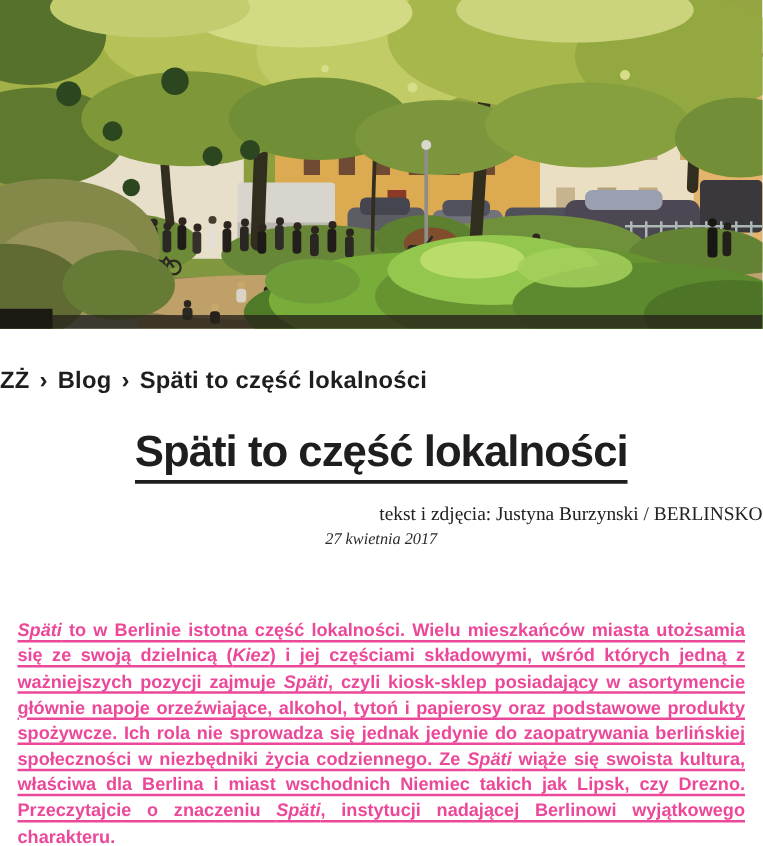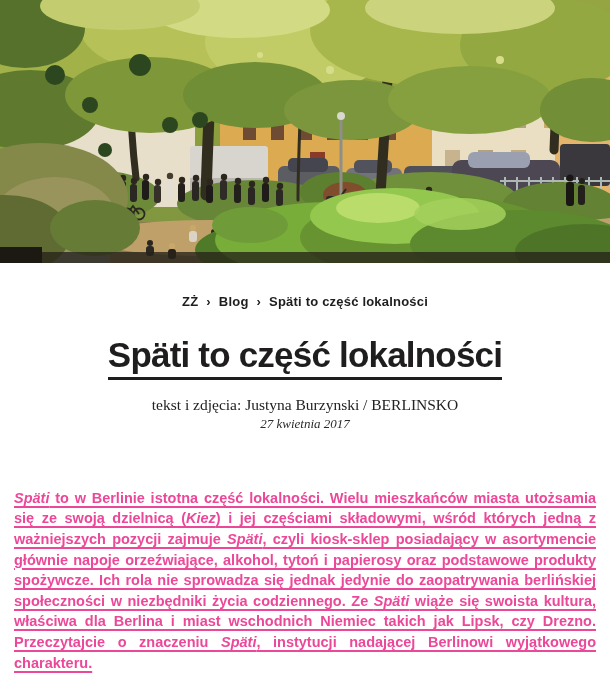--- a/index.html
+++ b/index.html
@@ -12,22 +12,21 @@
     color: #1f1d1d;
     overflow: hidden;
   }
   .hero {
     width: 610px;
     height: 263px;
     display: block;
   }
   .breadcrumb {
     margin-top: 31px;
-    text-align: center;
-    font-size: 13px;
+    font-size: 19px;
     font-weight: 700;
     letter-spacing: 0.2px;
     color: #1f1d1d;
     white-space: nowrap;
   }
   .breadcrumb a {
     color: inherit;
     text-decoration: none;
     cursor: pointer;
   }
@@ -46,21 +45,21 @@
     color: #1f1d1d;
     text-decoration: none;
     display: inline-block;
     line-height: 1.05;
     padding-bottom: 3px;
     border-bottom: 3px solid #1f1d1d;
     cursor: pointer;
   }
   .byline {
     margin-top: 16px;
-    text-align: center;
+    text-align: right;
     font-family: "Liberation Serif", serif;
     font-size: 15.5px;
     color: #232121;
   }
   .date {
     margin-top: 2px;
     text-align: center;
     font-family: "Liberation Serif", serif;
     font-style: italic;
     font-size: 13px;

